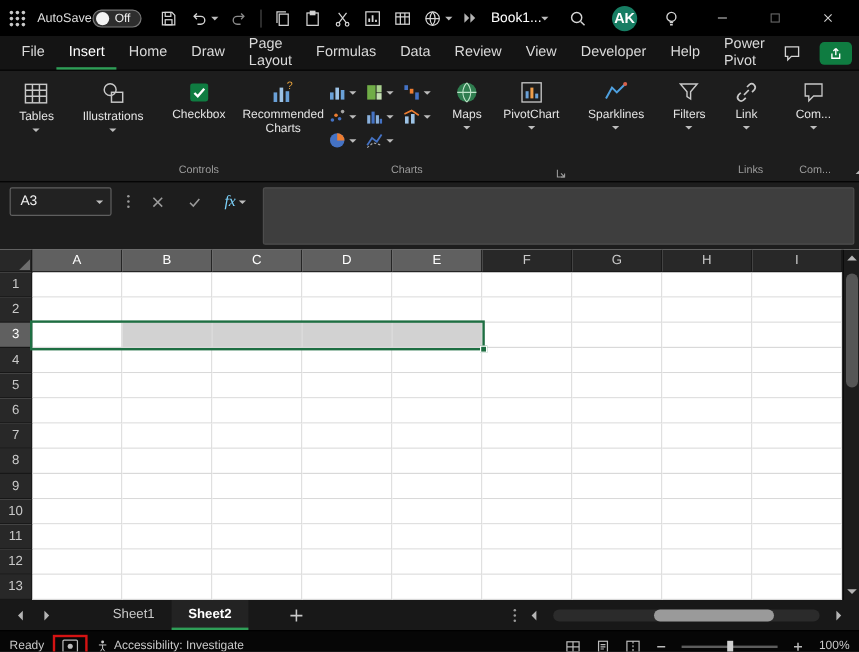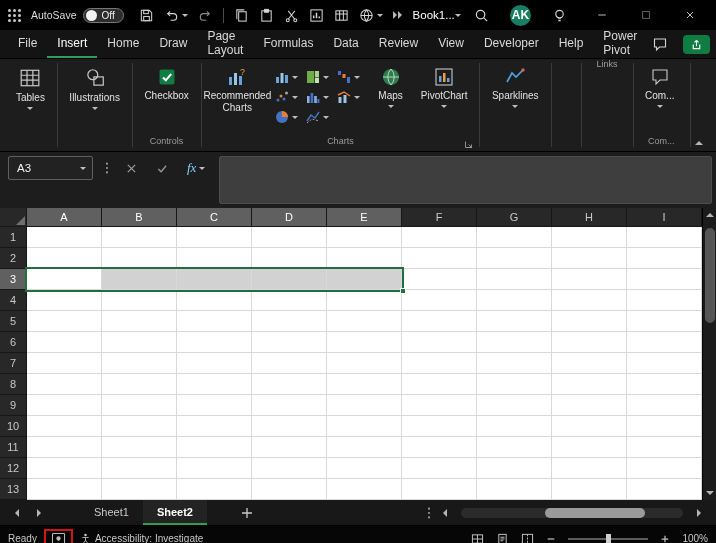--- a/index.html
+++ b/index.html
@@ -4,21 +4,21 @@
 <style>
 *{box-sizing:border-box;margin:0;padding:0}
 html,body{width:716px;height:543px;overflow:hidden;background:#000;font-family:"Liberation Sans",sans-serif}
 svg{display:block}
 button{background:none;border:none;color:inherit;font-family:inherit;cursor:default}
 
 
 .titlebar{height:30px;display:flex;align-items:center;background:#000;color:#e8e8e8;padding-left:8px}
 .waffle{display:grid;grid-template-columns:repeat(3,3px);gap:2px;margin-right:10px}
 .waffle i{width:3px;height:3px;background:#c9c9c9;border-radius:50%}
-.autosave{font-size:10.5px;color:#ddd;margin-right:6px;white-space:nowrap}
+.autosave{font-size:10.5px;color:#ddd;white-space:nowrap}
 .pill{display:flex;align-items:center;gap:5px;background:#2d2d2d;border:1px solid #787878;border-radius:9px;padding:1px 8px 1px 2px;font-size:10px;color:#f0f0f0;margin-right:10px}
 .pill .knob{width:11px;height:11px;border-radius:50%;background:#f2f2f2}
 .tbtn{display:flex;align-items:center;gap:3px;padding:3px 5px;color:#d6d6d6}
 .tsep{width:1px;height:15px;background:#4a4a4a;margin:0 5px}
 .chev{width:0;height:0;border-left:3px solid transparent;border-right:3px solid transparent;border-top:3.5px solid #bdbdbd;display:inline-block}
 .chev-r{width:0;height:0;border-top:4px solid transparent;border-bottom:4px solid transparent;border-left:4.5px solid #b5b5b5;display:inline-block}
 .chev-u{width:0;height:0;border-left:4px solid transparent;border-right:4px solid transparent;border-bottom:4.5px solid #b5b5b5;display:inline-block}
 .doctitle{display:flex;align-items:center;font-size:11.5px;color:#fff;white-space:nowrap}
 .avatar{width:21px;height:21px;border-radius:50%;background:#177d63;color:#fff;font-size:12px;font-weight:bold;display:flex;align-items:center;justify-content:center}
 .rightclus{display:flex;align-items:center;gap:16px;padding-right:12px}
@@ -389,25 +389,45 @@
           </svg>
       <span>Sparklines</span>
           <span class="chev"></span>
     </button>
       </div>
     <div class="rb-grouplabel"></div>
   </div>
   <div class="rb-sep"></div>
 
   <div class="rb-group">
+    <div class="rb-items">
+        <button class="rb-btn">
+      <svg width="20" height="20" viewBox="0 0 20 20" fill="none" stroke="#c8c8c8" stroke-width="1.2">
+            <path d="M3 3h14l-5.5 6.5v6l-3-2v-4z"></path>
+          </svg>
+      <span>Filters</span>
+          <span class="chev"></span>
+    </button>
+      </div>
     <div class="rb-grouplabel"></div>
   </div>
   <div class="rb-sep"></div>
 
   <div class="rb-group">
+    <div class="rb-items">
+        <button class="rb-btn">
+      <svg width="20" height="20" viewBox="0 0 20 20" fill="none" stroke="#c8c8c8" stroke-width="1.4">
+            <path d="M8 12l4-4"></path>
+            <path d="M10.5 5.5l2-2a3 3 0 0 1 4.2 4.2l-2 2"></path>
+            <path d="M9.5 14.5l-2 2a3 3 0 0 1-4.2-4.2l2-2"></path>
+          </svg>
+      <span>Link</span>
+          <span class="chev"></span>
+    </button>
+      </div>
     <div class="rb-grouplabel">Links</div>
   </div>
   <div class="rb-sep"></div>
 
   <div class="rb-group">
     <div class="rb-items">
         <button class="rb-btn">
       <svg width="20" height="20" viewBox="0 0 20 20" fill="none" stroke="#c8c8c8" stroke-width="1.1">
             <path d="M3 3h14v10h-7l-4 4v-4H3z"></path>
           </svg>

